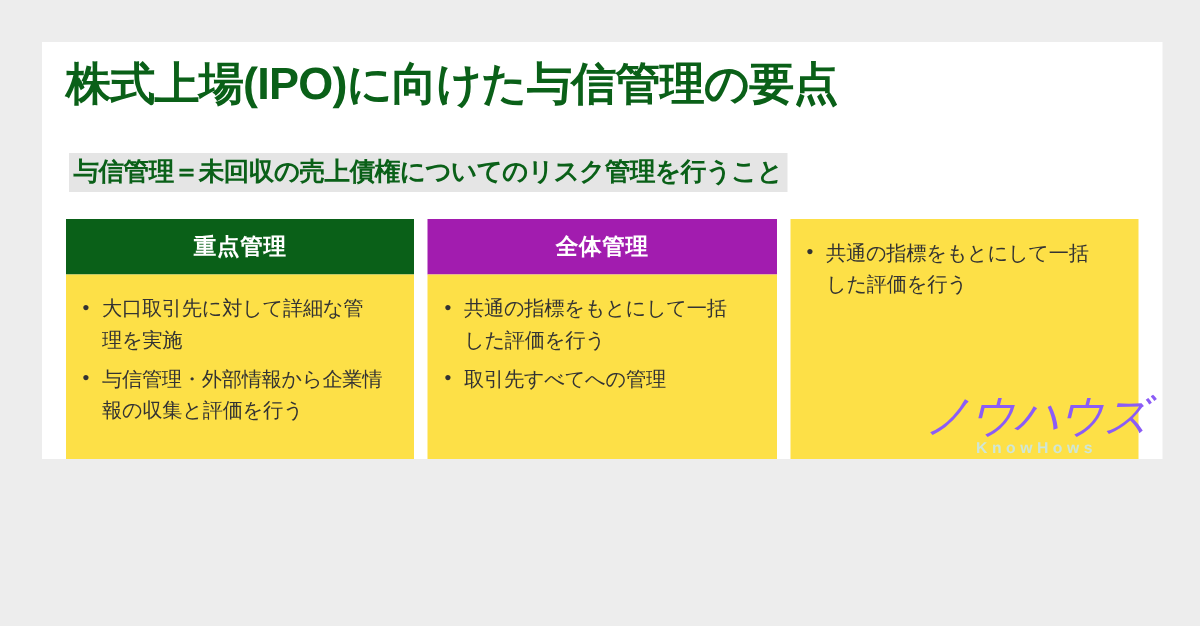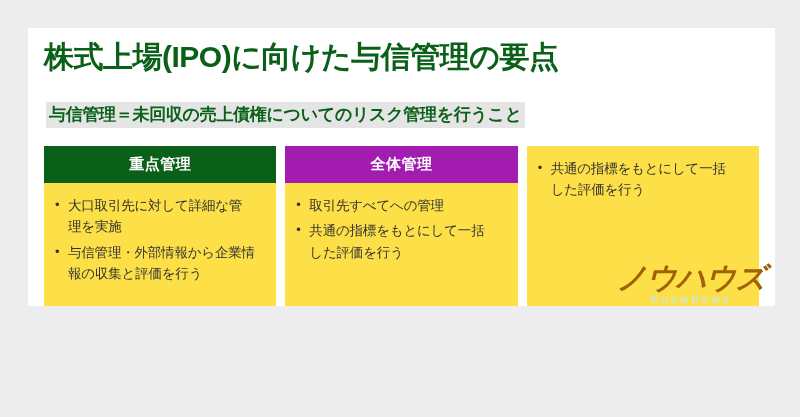--- a/index.html
+++ b/index.html
@@ -115,23 +115,23 @@
     position: absolute;
     right: 4px;
     bottom: 2px;
     width: 160px;
     text-align: center;
     pointer-events: none;
     user-select: none;
   }
   .logo-kana {
     font-size: 30px;
-    font-weight: bold;
+    font-weight: normal;
     font-style: italic;
-    color: #a16207;
+    color: #8b5cf6;
     letter-spacing: -1px;
     line-height: 1;
   }
   .logo-roman {
     margin-top: 1px;
     font-size: 10.5px;
     font-weight: bold;
     color: #cfe6d6;
     letter-spacing: 3px;
     line-height: 1;
@@ -158,22 +158,22 @@
           <li class="bullet-item">大口取引先に対して詳細な管理を実施</li>
           <li class="bullet-item">与信管理・外部情報から企業情報の収集と評価を行う</li>
         </ul>
       </div>
     </div>
 
     <div class="card">
       <div class="card-header" style="background:#a21caf;">全体管理</div>
       <div class="card-body">
         <ul class="bullet-list">
+          <li class="bullet-item">共通の指標をもとにして一括した評価を行う</li>
           <li class="bullet-item">取引先すべてへの管理</li>
-          <li class="bullet-item">共通の指標をもとにして一括した評価を行う</li>
         </ul>
       </div>
     </div>
 
     <div class="card">
       <div class="card-body">
         <ul class="bullet-list">
           <li class="bullet-item">共通の指標をもとにして一括した評価を行う</li>
         </ul>
       </div>

